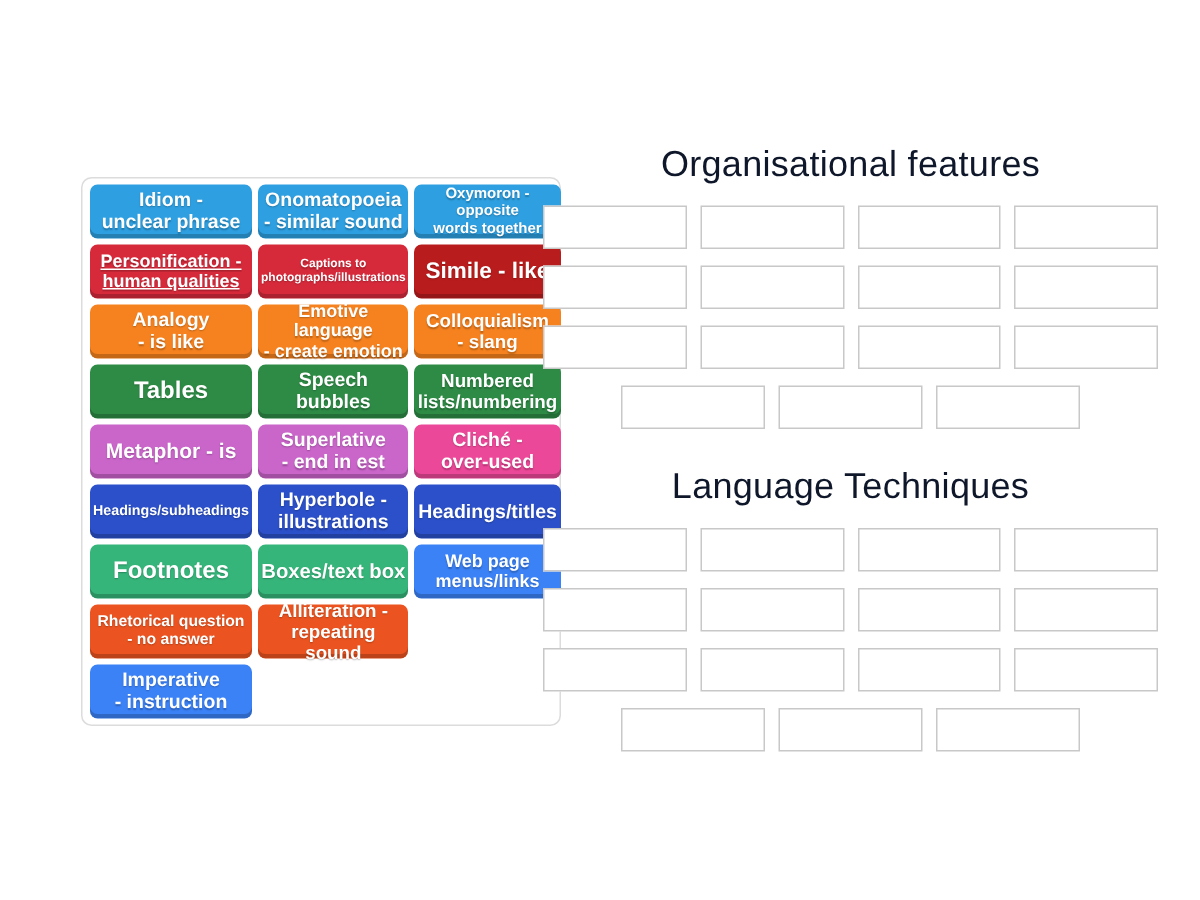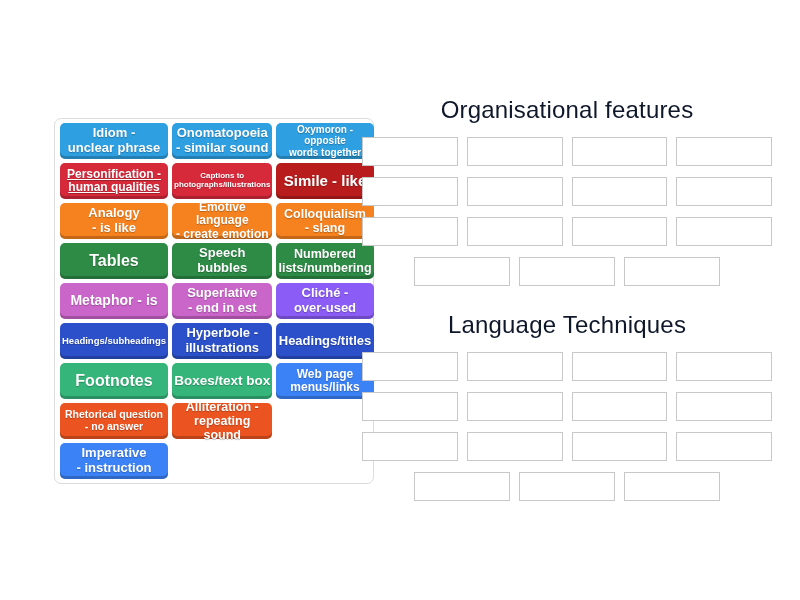--- a/index.html
+++ b/index.html
@@ -108,21 +108,21 @@
       <div class="tile" style="background: rgb(245, 130, 31); font-size: 12.5px; grid-area: 3 / 3;">Colloquialism
 - slang</div>
       <div class="tile" style="background: rgb(46, 139, 70); font-size: 16px; grid-area: 4 / 1;">Tables</div>
       <div class="tile" style="background: rgb(46, 139, 70); font-size: 13px; grid-area: 4 / 2;">Speech
 bubbles</div>
       <div class="tile" style="background: rgb(46, 139, 70); font-size: 12.5px; grid-area: 4 / 3;">Numbered
 lists/numbering</div>
       <div class="tile" style="background: rgb(202, 101, 202); font-size: 14px; grid-area: 5 / 1;">Metaphor - is</div>
       <div class="tile" style="background: rgb(202, 101, 202); font-size: 13px; grid-area: 5 / 2;">Superlative
 - end in est</div>
-      <div class="tile" style="background: #8b5cf6; font-size: 13px; grid-area: 5 / 3;">Cliché -
+      <div class="tile" style="background: #ec4899; font-size: 13px; grid-area: 5 / 3;">Cliché -
 over-used</div>
       <div class="tile" style="background: rgb(43, 80, 201); font-size: 9.5px; grid-area: 6 / 1;">Headings/subheadings</div>
       <div class="tile" style="background: rgb(43, 80, 201); font-size: 13px; grid-area: 6 / 2;">Hyperbole -
 illustrations</div>
       <div class="tile" style="background: rgb(43, 80, 201); font-size: 13px; grid-area: 6 / 3;">Headings/titles</div>
       <div class="tile" style="background: rgb(53, 181, 122); font-size: 16px; grid-area: 7 / 1;">Footnotes</div>
       <div class="tile" style="background: rgb(53, 181, 122); font-size: 13.5px; grid-area: 7 / 2;">Boxes/text box</div>
       <div class="tile" style="background: #3b82f6; font-size: 12px; grid-area: 7 / 3;">Web page
 menus/links</div>
       <div class="tile" style="background: rgb(235, 84, 32); font-size: 10.5px; grid-area: 8 / 1;">Rhetorical question

